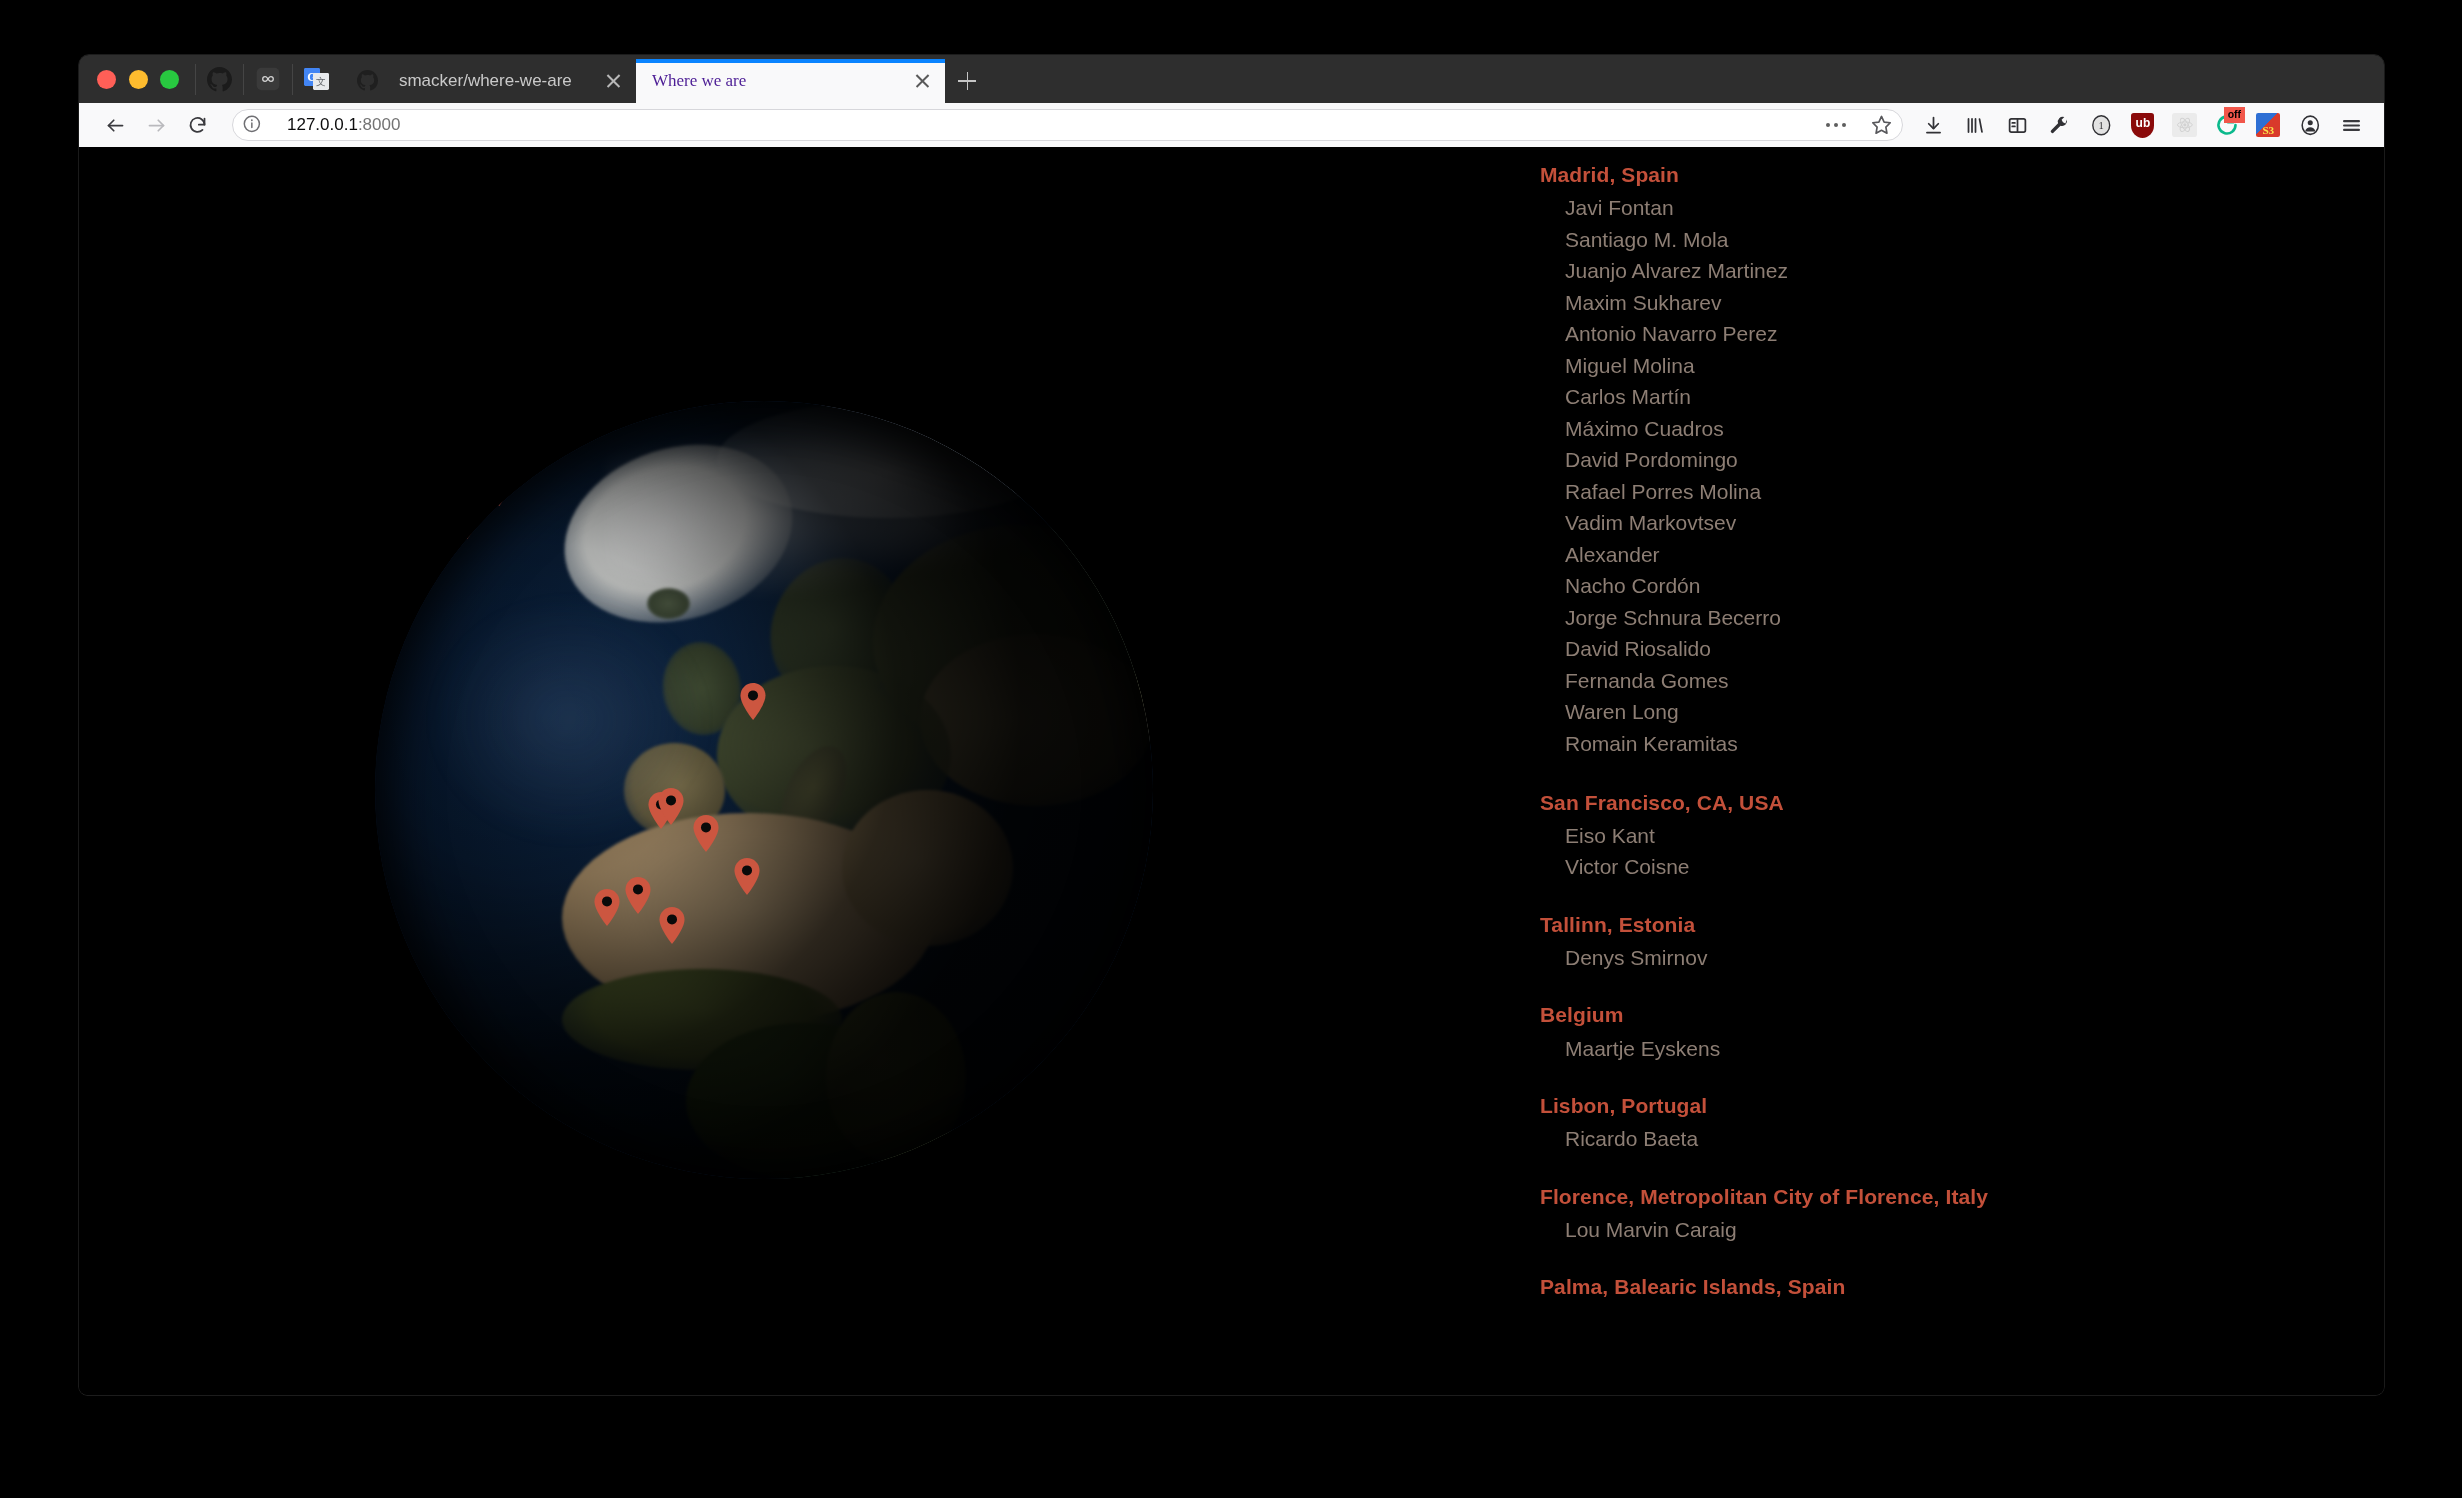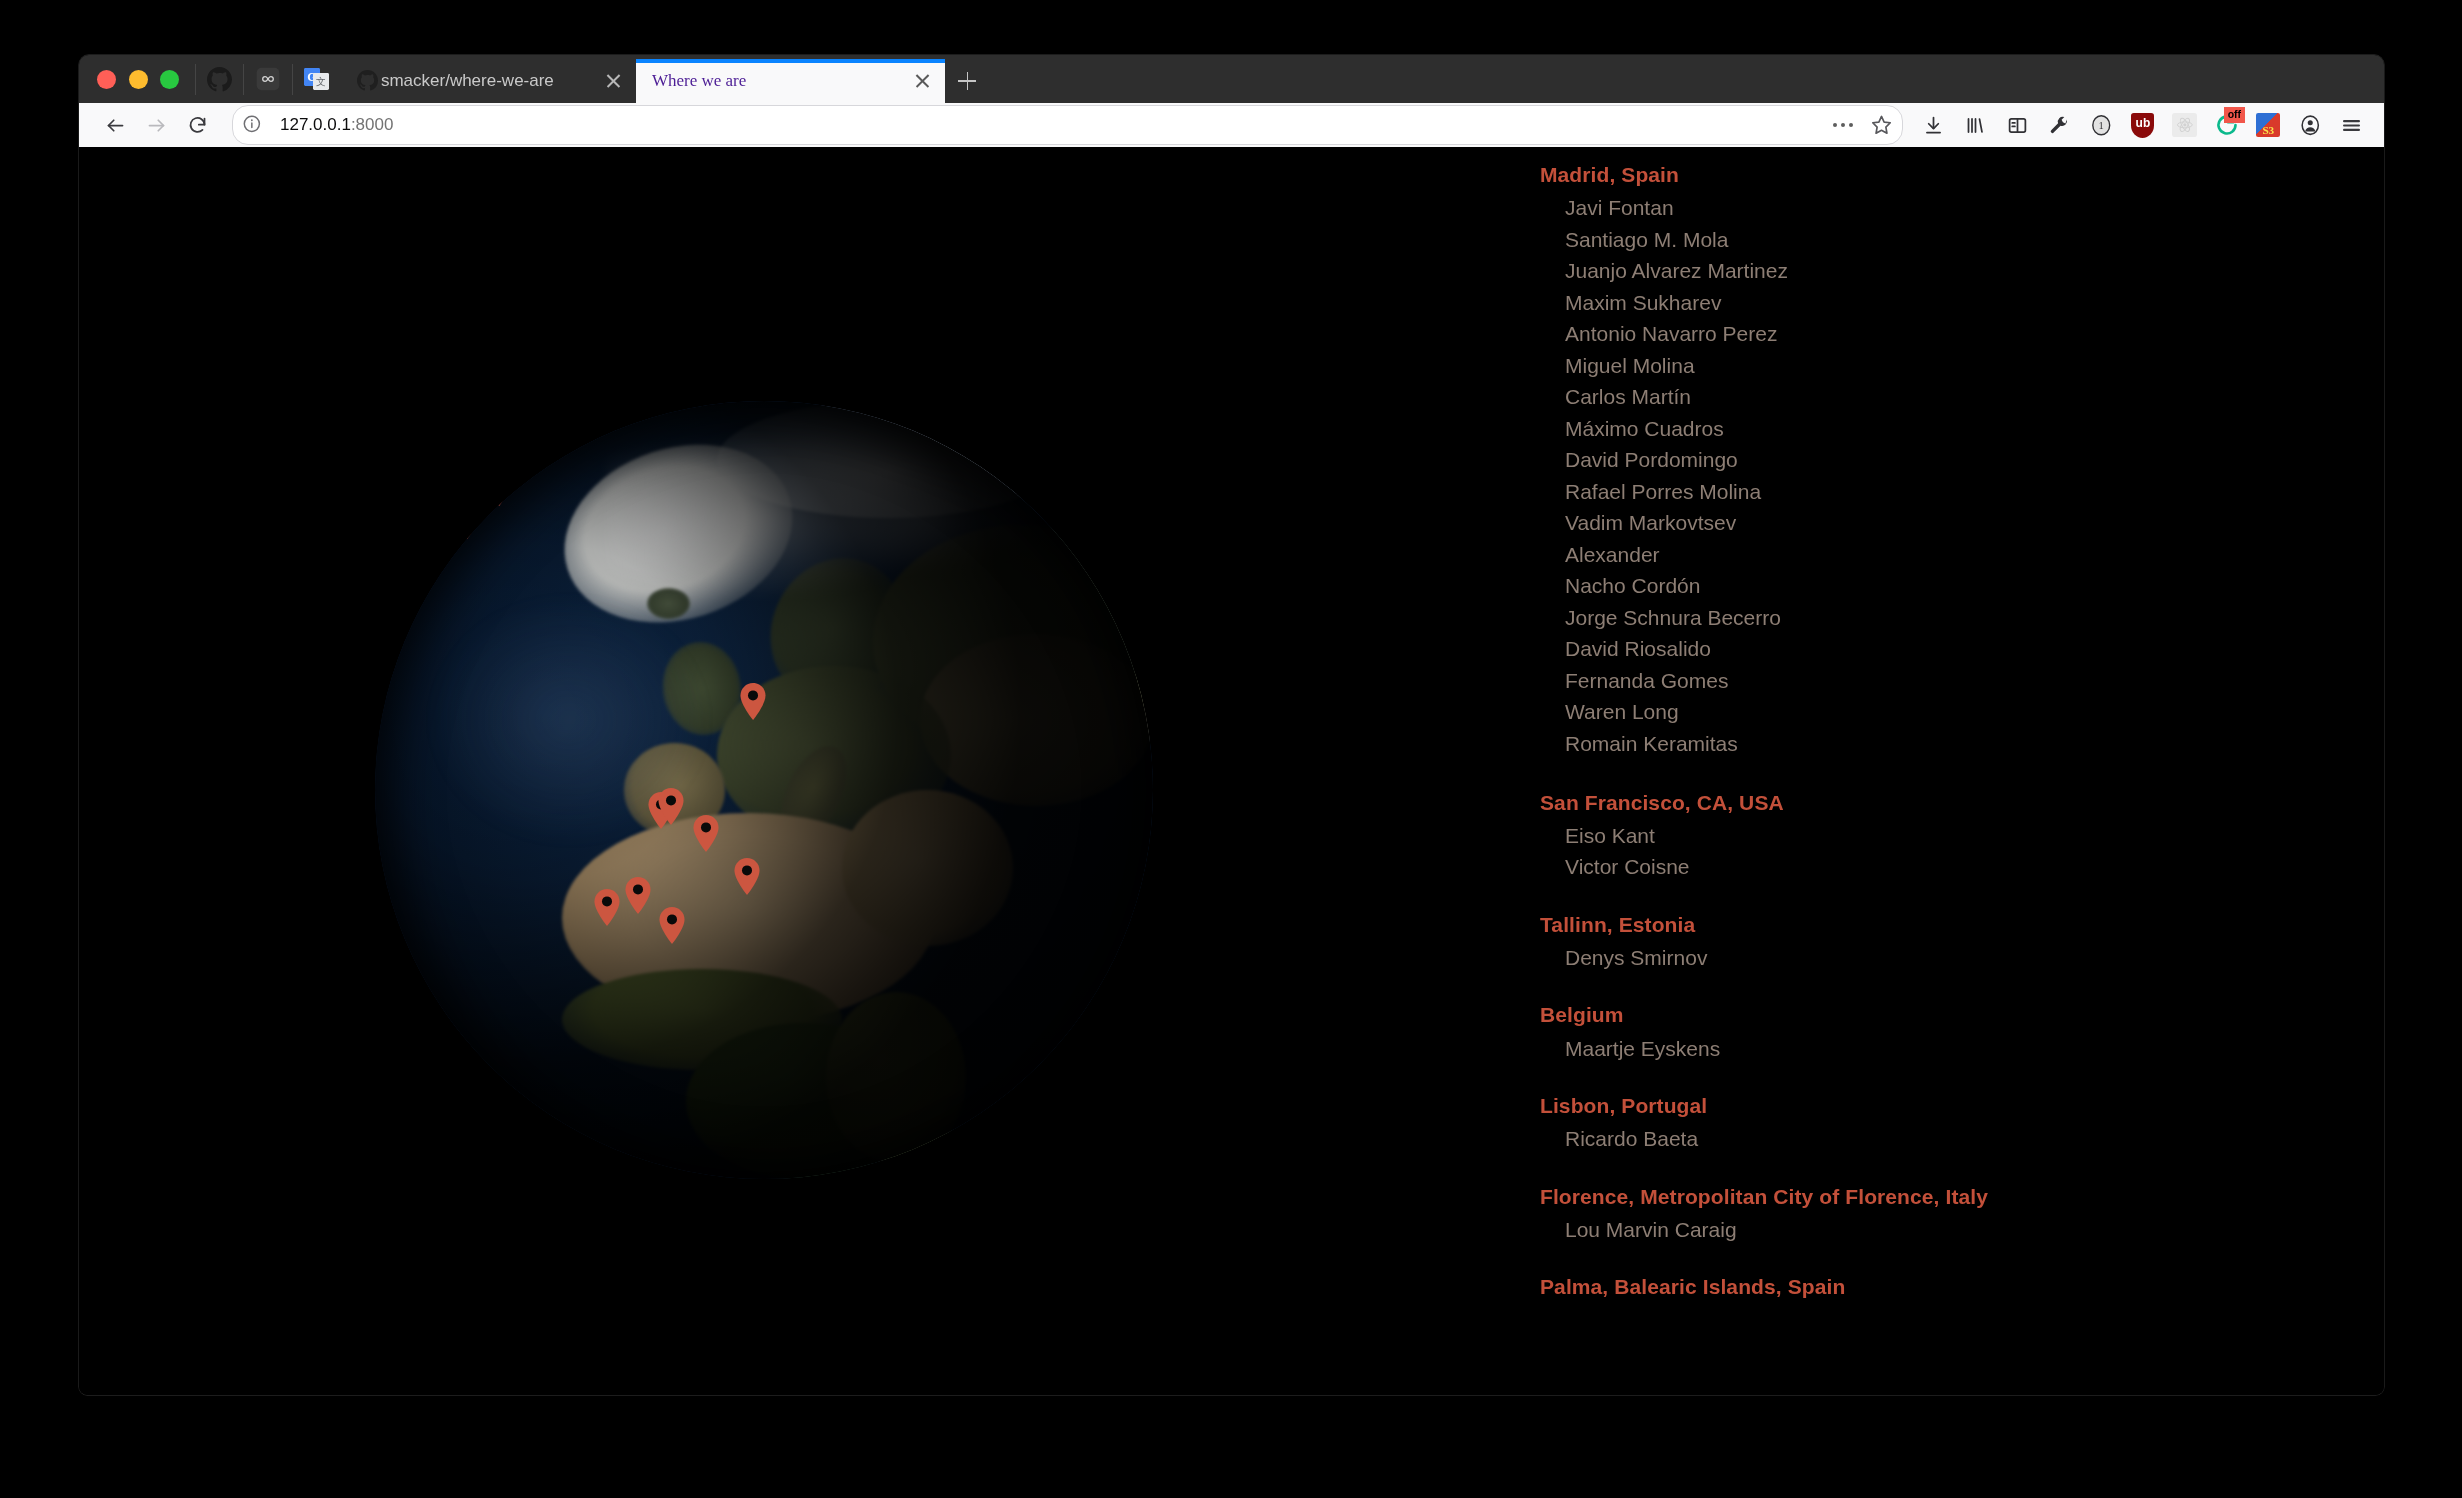--- a/index.html
+++ b/index.html
@@ -90,21 +90,21 @@
     font-size: 9.8px;
     line-height: 17px;
     text-align: center;
   }
 
   
   .tab {
     height: 44px;
     display: flex;
     align-items: center;
-    gap: 3px;
+    gap: 21px;
     padding: 0 12.6px 0 15.5px;
     flex: 0 0 auto;
     position: relative;
     min-width: 84px;
   }
   .tab.inactive { background: #2e2e2e; width: 295px; }
   .tab.active {
     background: #f9f9fa;
     width: 309px;
     height: 44px;
@@ -169,29 +169,29 @@
   }
   .nav-btn {
     width: 41px; height: 38px;
     display: flex; align-items: center; justify-content: center;
     flex: 0 0 auto;
   }
   .nav-btn svg { display: block; }
 
   .url-bar {
     flex: 1;
-    height: 40px;
+    height: 32px;
     margin: 0 11.2px 0 14px;
     background: #ffffff;
     border: 0.7px solid #d7d7db;
     border-radius: 16px;
     display: flex;
     align-items: center;
     padding: 0 9.8px 0 9.8px;
-    gap: 18px;
+    gap: 25px;
     min-width: 0;
   }
   .url-text {
     flex: 1;
     font-size: 17px;
     color: #0c0c0d;
     white-space: nowrap;
     overflow: hidden;
     min-width: 0;
   }

